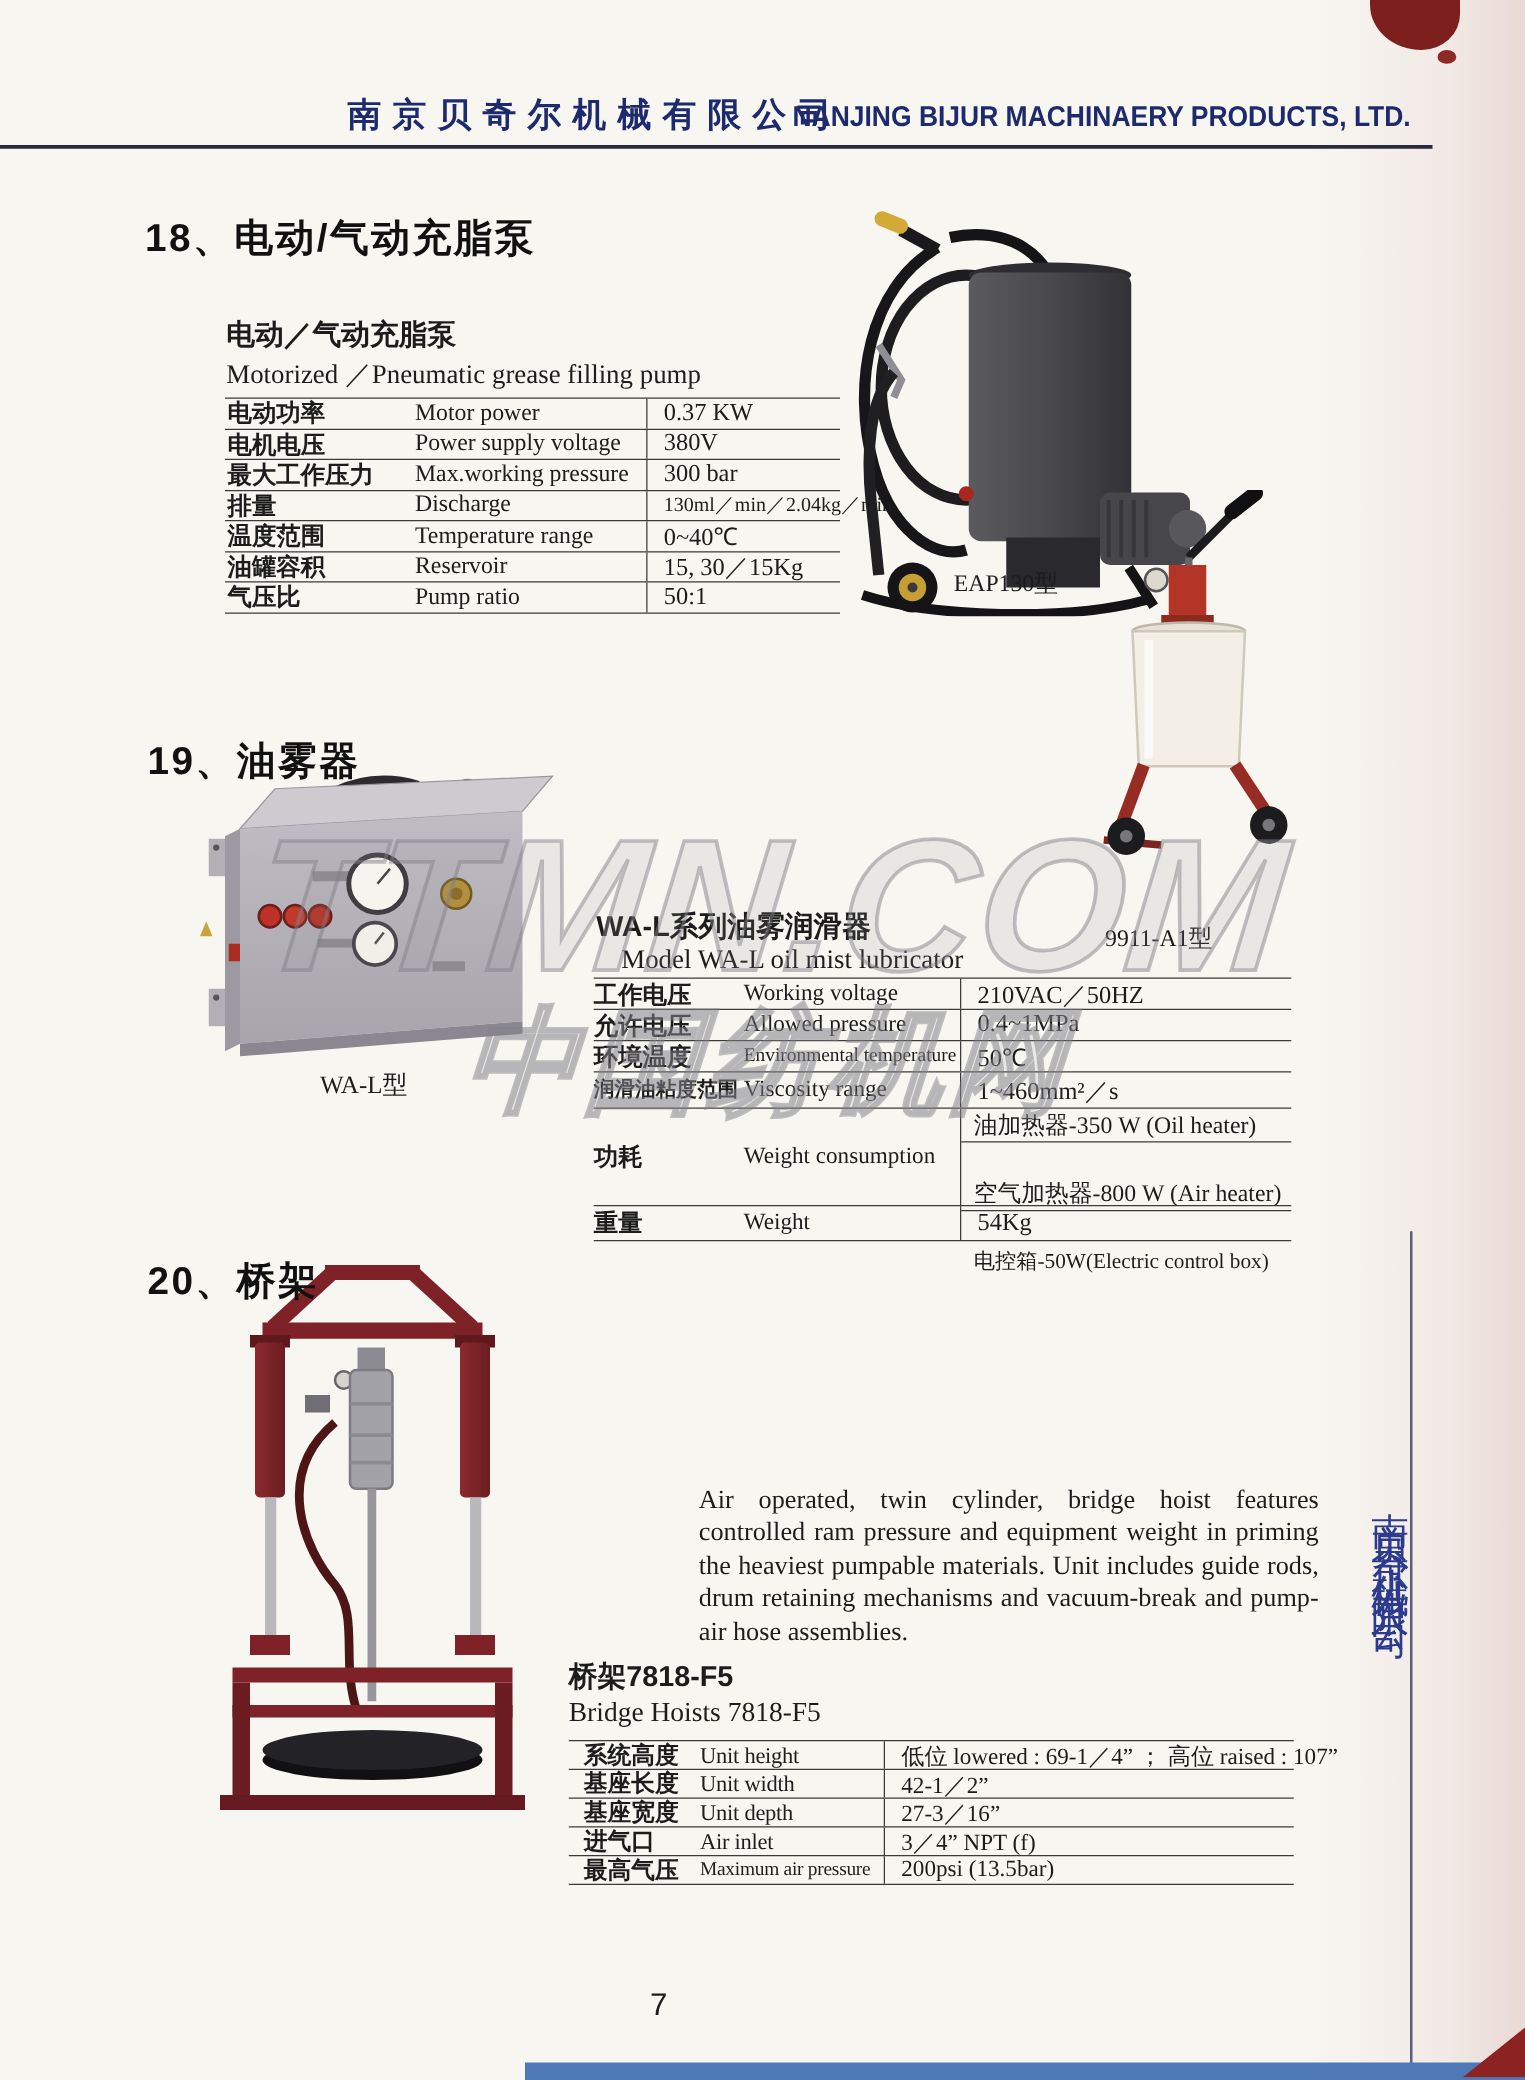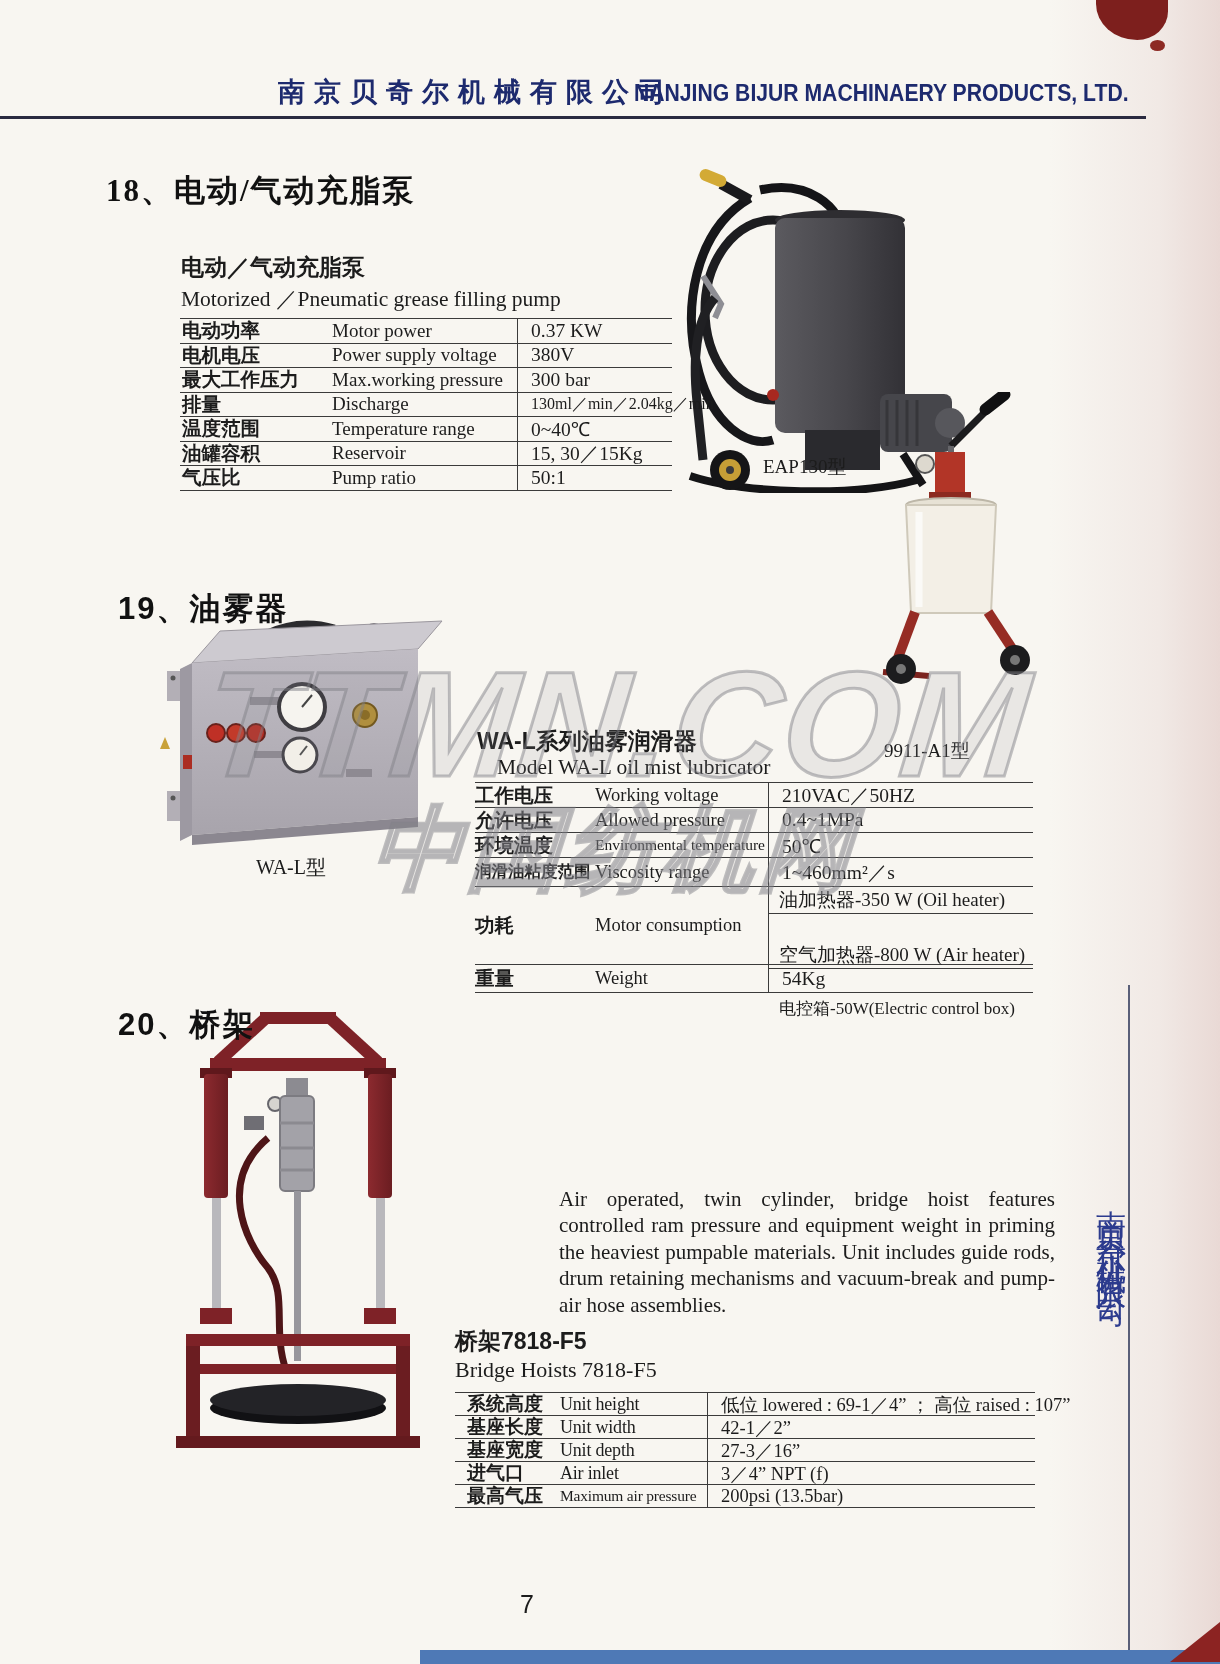--- a/index.html
+++ b/index.html
@@ -6,21 +6,21 @@
   *{box-sizing:border-box;}
   .page{position:relative;width:1220px;height:1664px;overflow:hidden;
     background:linear-gradient(90deg,#f8f6f1 0%,#f8f6f1 86%,#f1e9e5 95%,#e9d9d5 100%);
     font-family:"Liberation Sans",sans-serif;color:#1c1c1c;}
   
   .header-cn{position:absolute;left:278px;top:74px;font-size:27px;font-weight:bold;letter-spacing:9px;color:#1d2a6e;white-space:nowrap;}
   .header-en{position:absolute;left:634px;top:80px;font-size:23px;font-weight:bold;color:#1d2a6e;transform:scaleX(.92);transform-origin:left;white-space:nowrap;}
   .header-rule{position:absolute;left:0;top:116px;width:1146px;height:3px;background:#2a2a40;}
   
   .sec-title{position:absolute;font-size:31px;font-weight:bold;color:#111;letter-spacing:2px;white-space:nowrap;z-index:3;}
-  .pos-t18{left:106px;top:170px;font-family:Liberation Serif, serif;}
+  .pos-t18{left:116px;top:170px;}
   .pos-t19{left:118px;top:588px;}
   .pos-t20{left:118px;top:1004px;}
   .sub18-cn{position:absolute;left:181px;top:252px;font-size:23px;font-weight:bold;white-space:nowrap;}
   .sub18-en{position:absolute;left:181px;top:284px;font-size:21.5px;font-family:"Liberation Serif",serif;white-space:nowrap;}
   .wal-cn{position:absolute;left:477px;top:726px;font-size:23px;font-weight:bold;white-space:nowrap;z-index:3;}
   .wal-en{position:absolute;left:477px;top:755px;font-size:21.5px;font-family:"Liberation Serif",serif;white-space:nowrap;z-index:3;margin-left:20px;}
   .bh-cn{position:absolute;left:455px;top:1326px;font-size:23px;font-weight:bold;white-space:nowrap;}
   .bh-en{position:absolute;left:455px;top:1357px;font-size:22px;font-family:"Liberation Serif",serif;white-space:nowrap;}
   
   .spec{position:absolute;border-top:1.6px solid #3b3b3b;z-index:2;}
@@ -246,21 +246,21 @@
       <div class="en esm">Environmental temperature</div>
       <div class="val">50℃</div>
     </div>
     <div class="srow h29">
       <div class="cn csm">润滑油粘度范围</div>
       <div class="en">Viscosity range</div>
       <div class="val">1~460mm²／s</div>
     </div>
     <div class="srow h78">
       <div class="cn">功耗</div>
-      <div class="en">Motor consumption</div>
+      <div class="en">Weight consumption</div>
       <div class="val multi">
         <div class="subval">油加热器-350 W (Oil heater)</div>
         <div class="subval">空气加热器-800 W (Air heater)</div>
         <div class="subval vsm2">电控箱-50W(Electric control box)</div>
       </div>
     </div>
     <div class="srow h28">
       <div class="cn">重量</div>
       <div class="en">Weight</div>
       <div class="val">54Kg</div>

